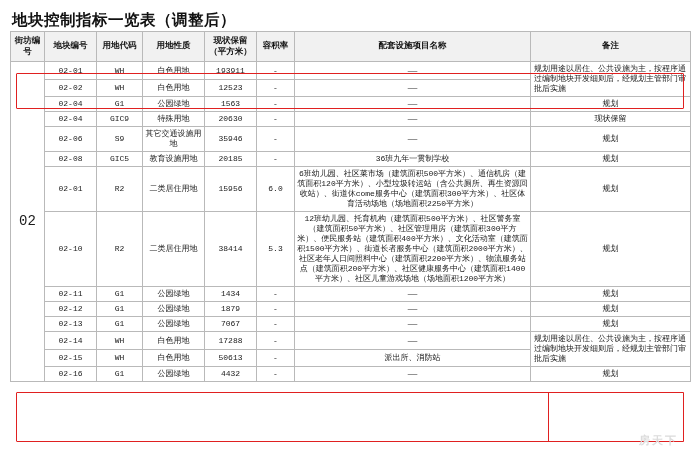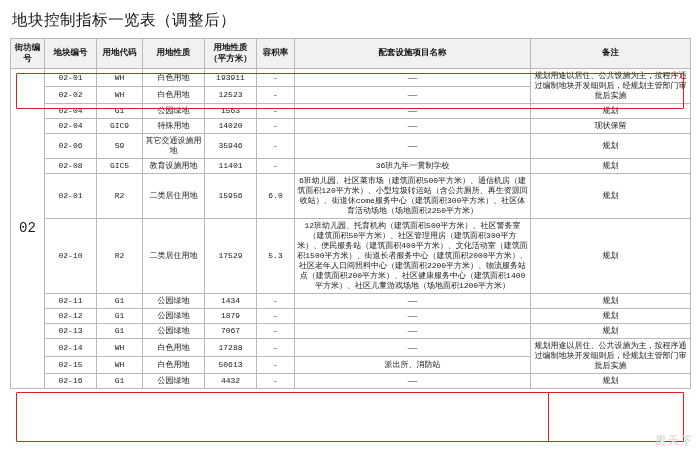--- a/index.html
+++ b/index.html
@@ -16,23 +16,23 @@
   }
   .page {
     position: relative;
     width: 700px;
     height: 450px;
     box-sizing: border-box;
     padding: 8px 10px 0 10px;
   }
   .doc-title {
     font-size: 15.5px;
-    font-weight: normal;
+    font-weight: bold;
     letter-spacing: 0.5px;
-    margin: 2px 0 7px 2px;
+    margin: 2px 0 0 2px;
     color: #111;
   }
   table.grid {
     border-collapse: collapse;
     table-layout: fixed;
     width: 680px;
     font-size: 8px;
     font-family: Liberation Mono, monospace;
   }
   table.grid th, table.grid td {
@@ -68,39 +68,39 @@
     line-height: 1.45;
   }
   td.facility.center {
     text-align: center;
   }
   td.remark {
     font-size: 8px;
     line-height: 1.3;
   }
   td.remark.left {
-    text-align: center;
+    text-align: left;
     padding: 2px 3px;
   }
 
   
   .redbox {
     position: absolute;
     border: 1.4px solid #e02020;
     box-sizing: border-box;
     pointer-events: none;
     border-radius: 1px;
   }
   #redbox-1 { left: 16px;  top: 73px;  width: 668px; height: 36px; }
   #redbox-2 { left: 16px;  top: 392px; width: 668px; height: 50px; }
   #redbox-3 { left: 548px; top: 392px; width: 136px; height: 50px; }
 
   .watermark {
     position: absolute;
-    right: 6px;
+    right: 22px;
     bottom: 2px;
     font-size: 11px;
     color: #dcdcdc;
     letter-spacing: 2px;
     font-weight: bold;
   }
 </style>
 </head>
 <body>
 
@@ -118,21 +118,21 @@
         <col class="col-f">
         <col class="col-g">
         <col class="col-h">
     </colgroup>
     <thead>
       <tr>
         <th>街坊编号</th>
         <th>地块编号</th>
         <th>用地代码</th>
         <th>用地性质</th>
-        <th>用地性质（平方米）</th>
+        <th>现状保留（平方米）</th>
         <th>容积率</th>
         <th>配套设施项目名称</th>
         <th>备注</th>
       </tr>
     </thead>
     <tbody id="table-body">
         <tr>
           <td class="block-cell" rowspan="14">02</td>
           <td>02-01</td>
           <td>WH</td>
@@ -156,57 +156,57 @@
           <td>公园绿地</td>
           <td>1563</td>
           <td>-</td>
           <td class="facility center">——</td>
           <td class="remark">规划</td>
         </tr>
         <tr>
           <td>02-04</td>
           <td>GIC9</td>
           <td>特殊用地</td>
-          <td>14020</td>
+          <td>20630</td>
           <td>-</td>
           <td class="facility center">——</td>
           <td class="remark">现状保留</td>
         </tr>
         <tr>
           <td>02-06</td>
           <td>S9</td>
           <td>其它交通设施用地</td>
           <td>35946</td>
           <td>-</td>
           <td class="facility center">——</td>
           <td class="remark">规划</td>
         </tr>
         <tr>
           <td>02-08</td>
           <td>GIC5</td>
           <td>教育设施用地</td>
-          <td>11401</td>
+          <td>20185</td>
           <td>-</td>
           <td class="facility center">36班九年一贯制学校</td>
           <td class="remark">规划</td>
         </tr>
         <tr>
           <td>02-01</td>
           <td>R2</td>
           <td>二类居住用地</td>
           <td>15956</td>
           <td>6.0</td>
           <td class="facility">6班幼儿园、社区菜市场（建筑面积500平方米）、通信机房（建筑面积120平方米）、小型垃圾转运站（含公共厕所、再生资源回收站）、街道休come服务中心（建筑面积300平方米）、社区体育活动场地（场地面积2250平方米）</td>
           <td class="remark">规划</td>
         </tr>
         <tr>
           <td>02-10</td>
           <td>R2</td>
           <td>二类居住用地</td>
-          <td>17529</td>
+          <td>38414</td>
           <td>5.3</td>
           <td class="facility">12班幼儿园、托育机构（建筑面积500平方米）、社区警务室（建筑面积50平方米）、社区管理用房（建筑面积300平方米）、便民服务站（建筑面积400平方米）、文化活动室（建筑面积1500平方米）、街道长者服务中心（建筑面积2000平方米）、社区老年人日间照料中心（建筑面积2200平方米）、物流服务站点（建筑面积200平方米）、社区健康服务中心（建筑面积1400平方米）、社区儿童游戏场地（场地面积1200平方米）</td>
           <td class="remark">规划</td>
         </tr>
         <tr>
           <td>02-11</td>
           <td>G1</td>
           <td>公园绿地</td>
           <td>1434</td>
           <td>-</td>

